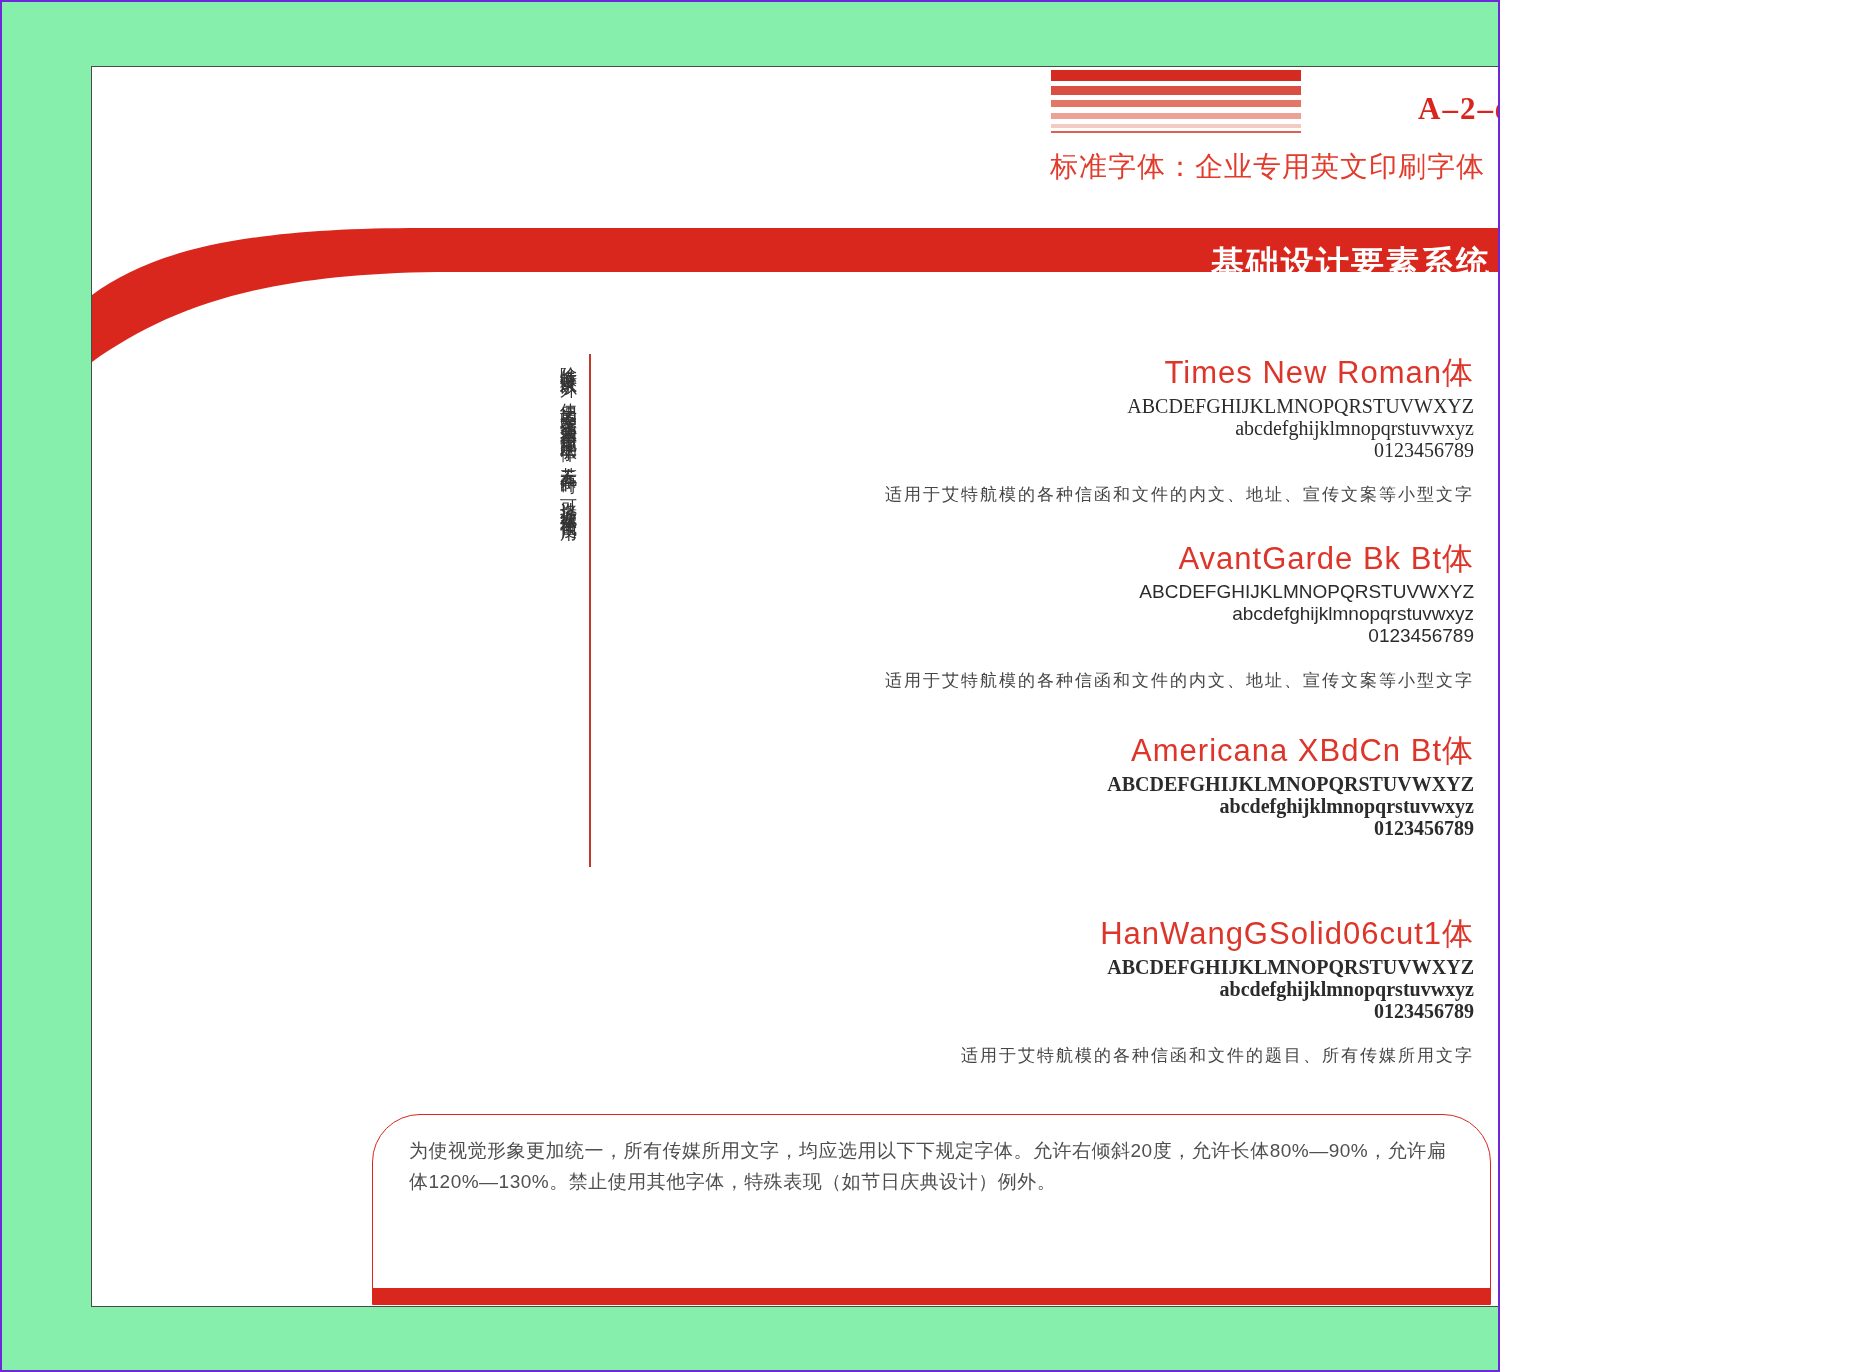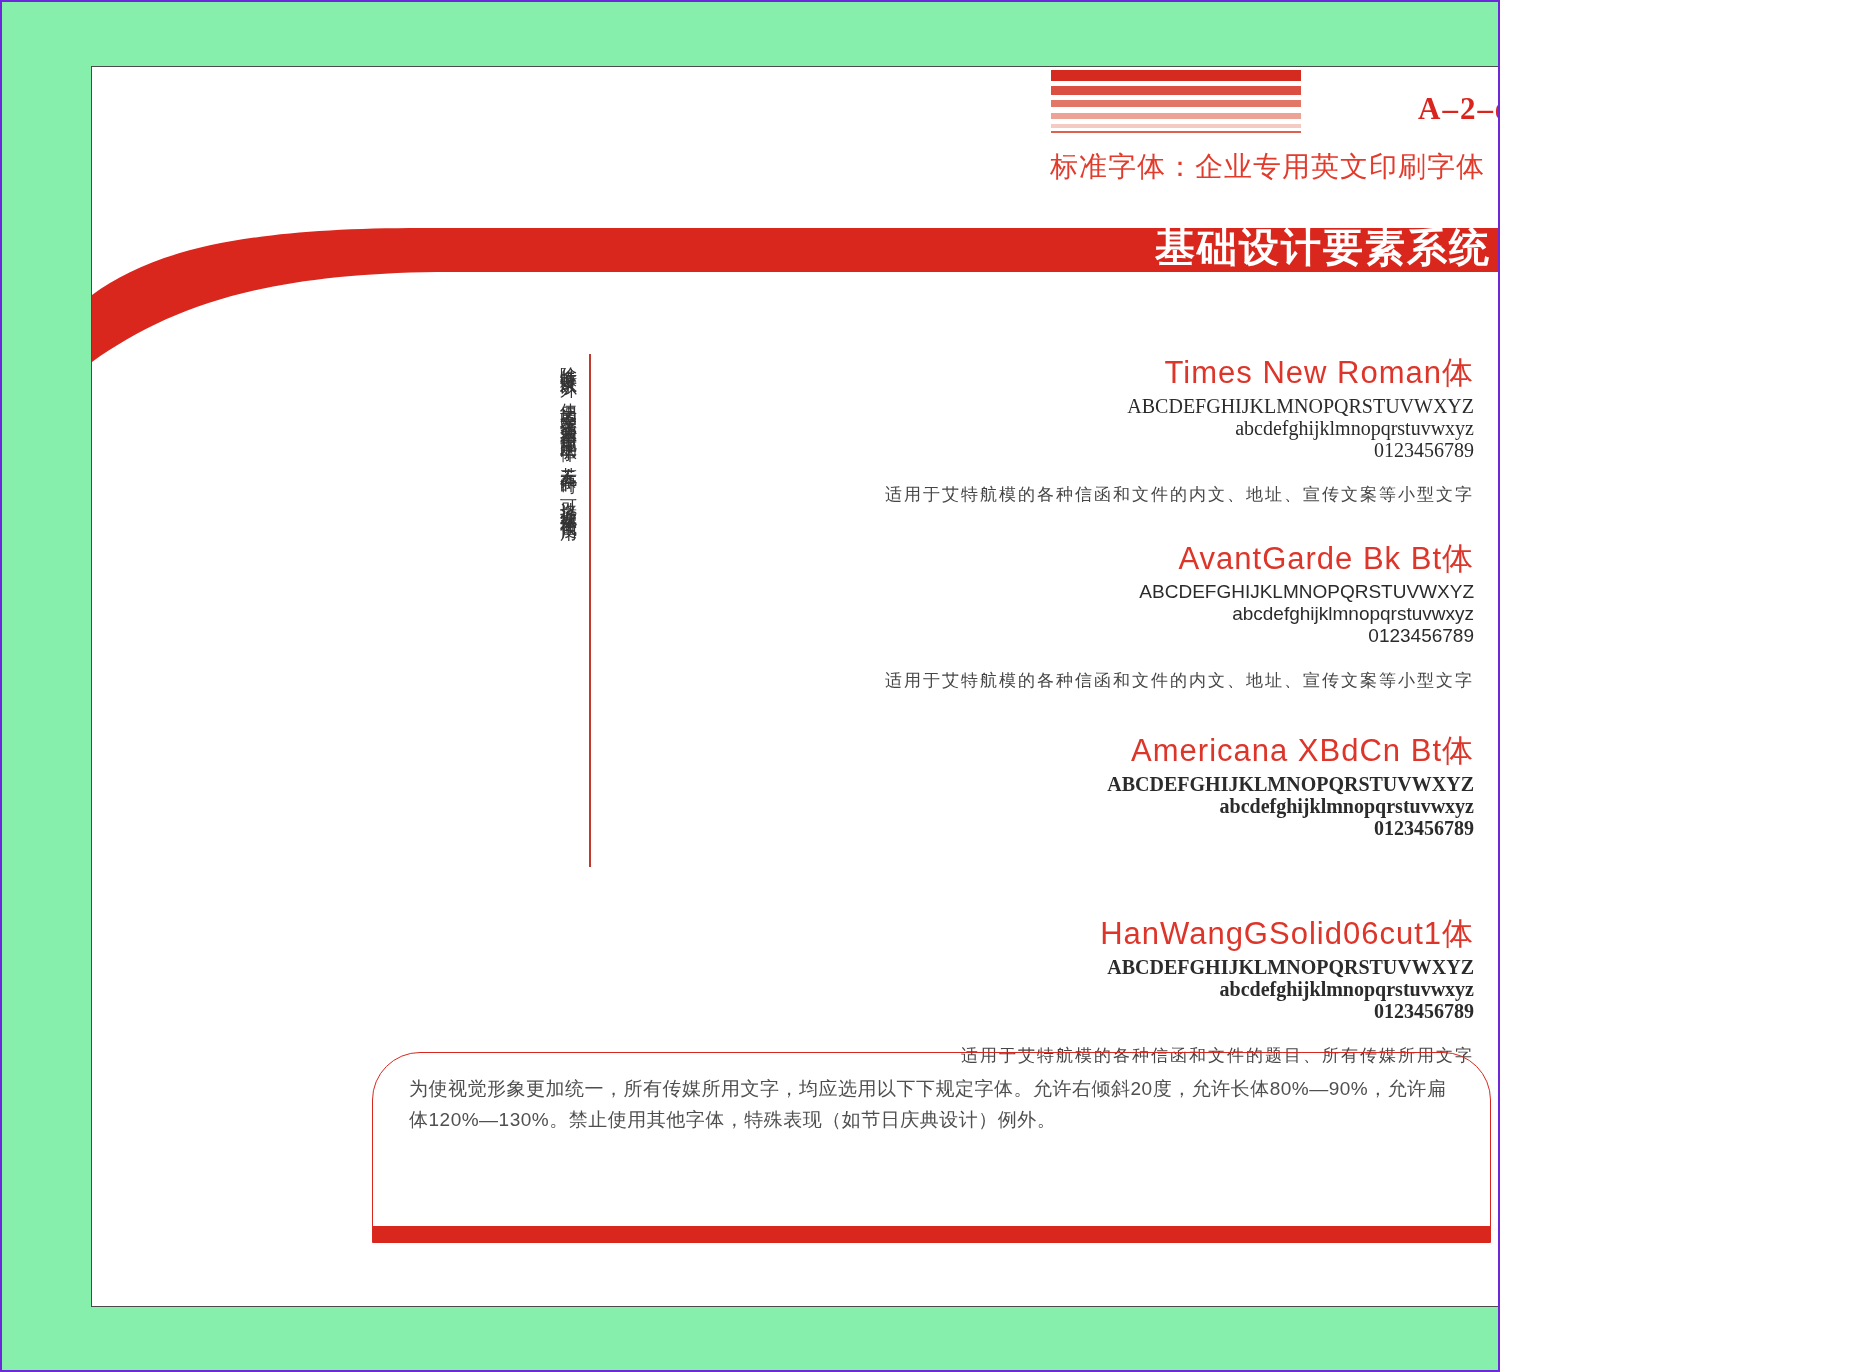--- a/index.html
+++ b/index.html
@@ -24,23 +24,23 @@
     font-size:31px;letter-spacing:2px;
   }
   .code .suffix{font-size:23px;}
   
   .subtitle{
     position:absolute;left:958px;top:58px;width:600px;
     color:#e23b2c;font-size:28px;letter-spacing:1px;margin-top:23px;
   }
   
   .band-title{
-    position:absolute;right:282px;top:160px;height:45px;line-height:47px;
-    color:#ffffff;font-family:Liberation Mono, monospace;font-weight:bold;
-    font-size:40px;letter-spacing:2px;
+    position:absolute;right:282px;top:172px;height:45px;line-height:47px;
+    color:#ffffff;font-family:Liberation Sans, sans-serif;font-weight:bold;
+    font-size:33px;letter-spacing:2px;
   }
   
   .side-note{
     position:absolute;left:404px;top:286px;width:86px;height:536px;
     writing-mode:vertical-rl;text-orientation:mixed;
     font-size:17px;letter-spacing:2.5px;line-height:27px;color:#333333;
   }
   .side-rule{position:absolute;left:497px;top:287px;width:2px;height:513px;}
   
   .specimen{position:absolute;left:300px;width:1082px;text-align:right;}
@@ -53,21 +53,21 @@
   .spec-line{line-height:20px;margin:2px 0;color:#2b2b2b;}
   .f-serif .spec-line{font-family:"Liberation Serif",serif;font-size:20px;}
   .f-sans  .spec-line{font-family:"Liberation Sans",sans-serif;font-size:19px;}
   .f-bold  .spec-line{font-weight:bold;}
   .spec-usage{
     margin-top:24px;font-size:17px;letter-spacing:2px;color:#464646;
     font-family:"Liberation Sans",sans-serif;line-height:22px;
   }
   
   .footer-box{
-    position:absolute;left:280px;top:985px;width:1119px;height:191px;
+    position:absolute;left:280px;top:1047px;width:1119px;height:191px;
     border:1px solid #d9271e;border-radius:48px 48px 0 0;box-sizing:border-box;
   }
   .footer-box p{
     margin:20px 28px 0 36px;font-size:19px;line-height:31px;
     letter-spacing:0.5px;color:#4f4f4f;
   }
   .footer-bar{position:absolute;left:0;right:0;bottom:0;height:16px;}
 </style>
 </head>
 <body>

